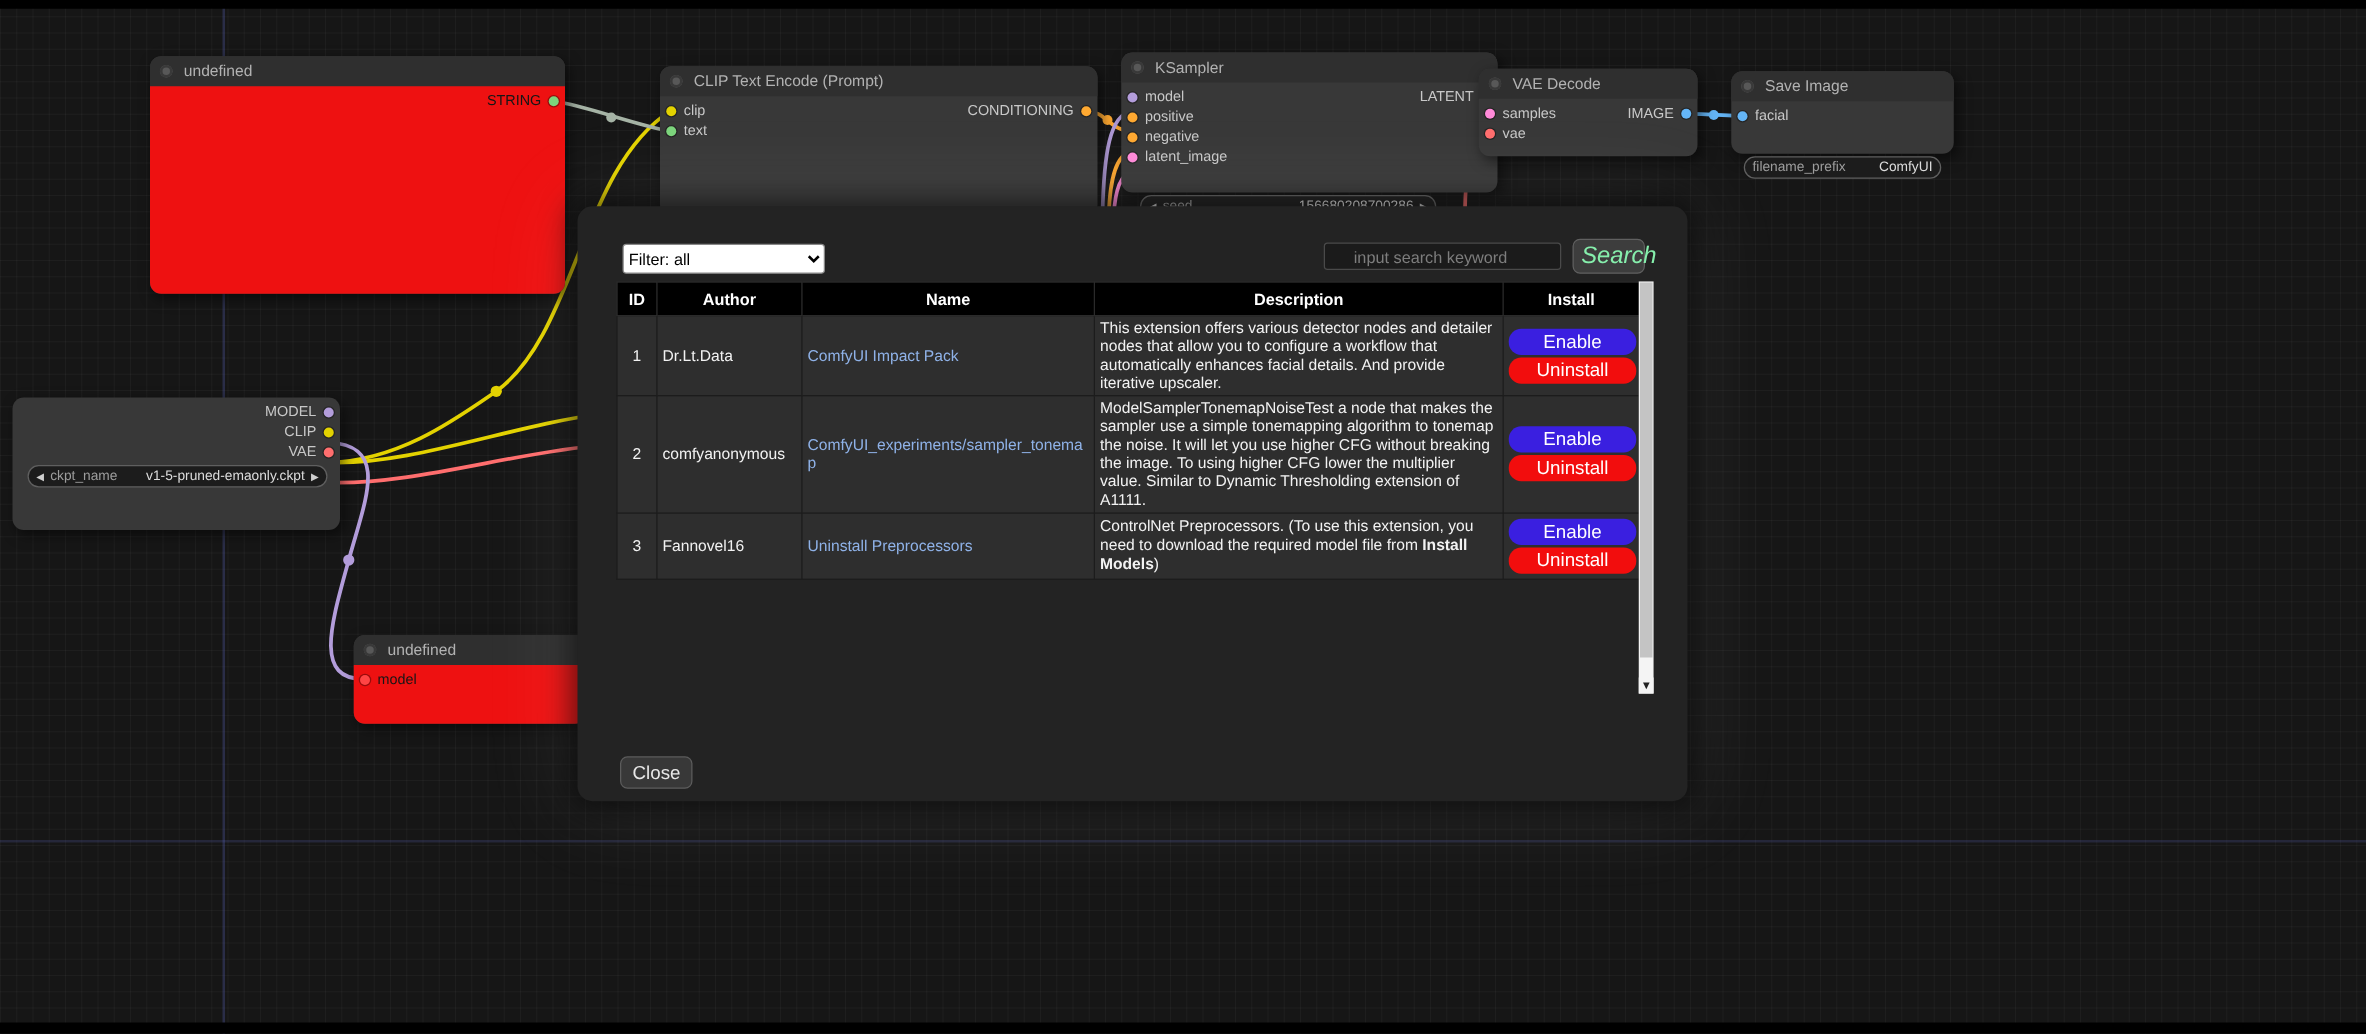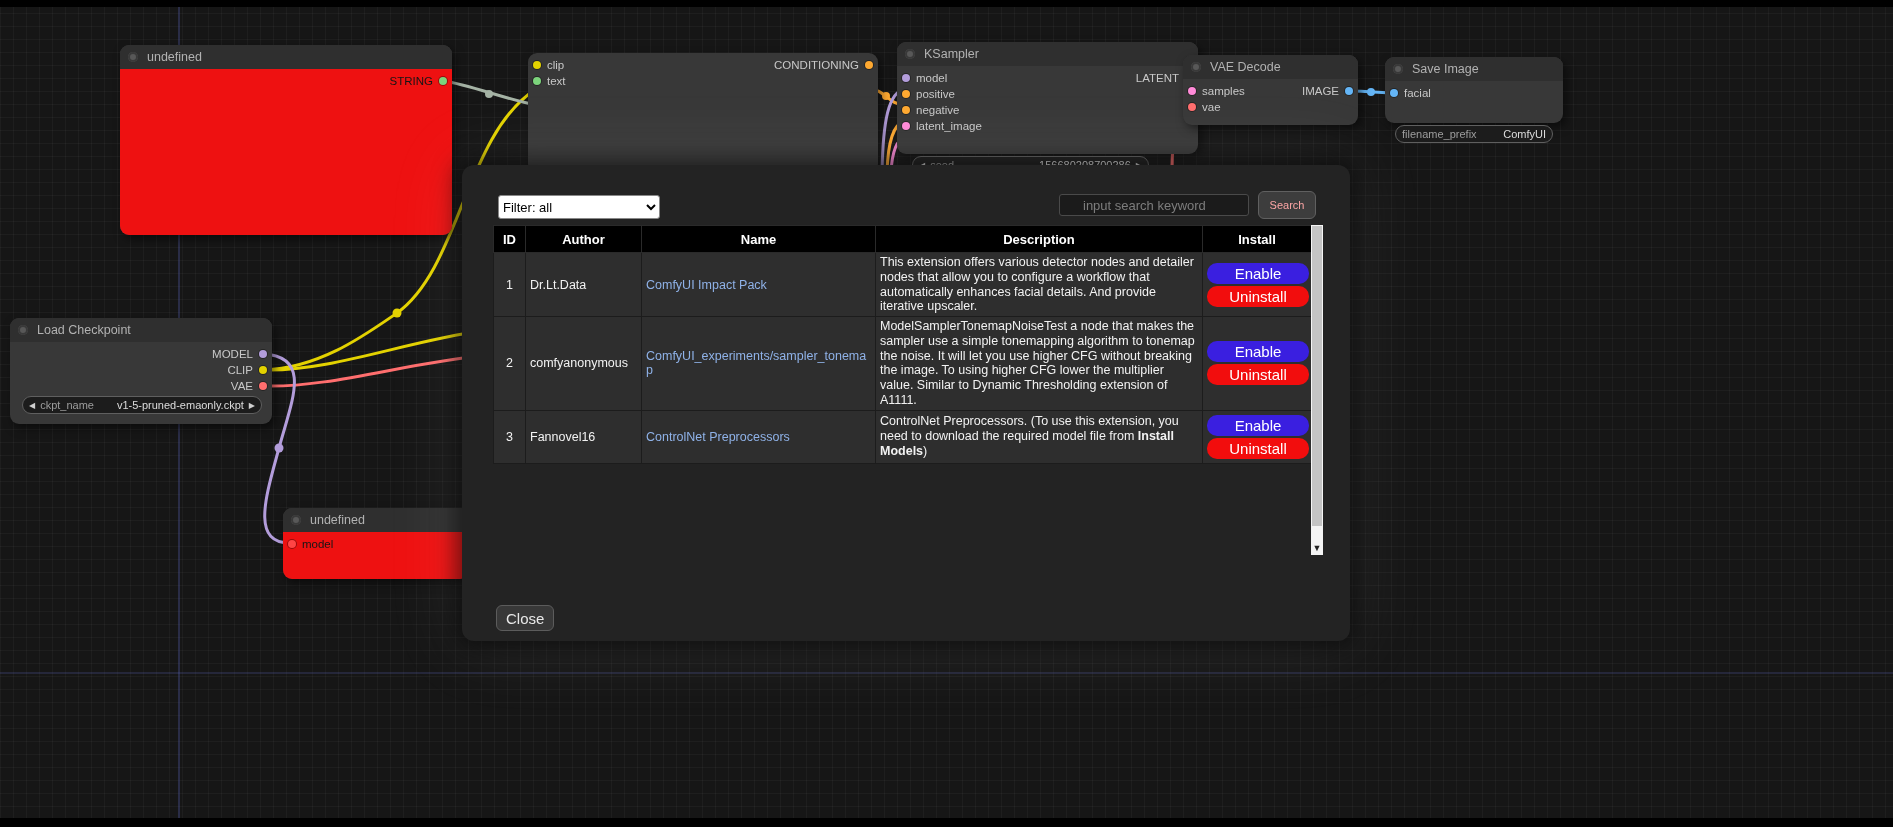--- a/index.html
+++ b/index.html
@@ -67,22 +67,22 @@
          box-shadow:0 0 22px 6px rgba(0,0,0,0.55), 0 0 70px 8px rgba(235,235,235,0.10);
          color:#fff;font-size:13px;}
   .filter{position:absolute;left:36px;top:30px;width:162px;height:24px;
           font-family:inherit;font-size:13px;background:#fff;color:#000;
           border:1px solid #888;border-radius:3px;}
   .search{position:absolute;left:597px;top:29px;width:190px;height:22px;box-sizing:border-box;
           background:#1b1b1b;border:1px solid #4a4a4a;border-radius:3px;color:#ccc;
           font-family:inherit;font-size:13px;padding:0 23px;}
   .search::placeholder{color:#7d7d7d;}
   .searchbtn{position:absolute;left:796px;top:26px;width:58px;height:28px;
-          background:#3d3d3d;border:1px solid #606060;border-radius:6px;color:#fca5a5;
-          font-family:inherit;font-size:11px;cursor:pointer;}
+          background:#3d3d3d;border:1px solid #606060;border-radius:6px;color:#86efac;
+          font-family:inherit;font-size:19px;cursor:pointer;font-style:italic;}
   .tablewrap{position:absolute;left:31px;top:60px;width:830px;height:330px;overflow:hidden;}
   table.ext{border-collapse:collapse;table-layout:fixed;width:818px;font-size:12.5px;}
   table.ext th{background:#000;color:#fff;font-weight:bold;font-size:13px;height:18px;
           border:1px solid #2a2a2a;padding:4px;}
   table.ext td{background:#2e2e2e;border:1px solid #1c1c1c;padding:2px 4px;color:#f2f2f2;
           vertical-align:middle;}
   td.c-id{text-align:center;}
   td.c-author{padding-left:7px;}
   td.c-name a{color:var(--link_text);font-weight:normal;text-decoration:none;word-break:break-word;}
   td.c-desc{line-height:1.18;}
@@ -134,20 +134,24 @@
   </div>
   <div class="errbody" style="height:166px">
     <div class="pout onred" style="top:4px">
       <span>STRING</span>
       <span class="pdotr" style="background:var(--c_green)"></span>
     </div>
   </div>
 </div>
 
 <div class="node" style="left:528px;top:53px;width:350px;height:120px">
+  <div class="ntitle">
+    <span class="tdot"></span>
+    <span>CLIP Text Encode (Prompt)</span>
+  </div>
   <div class="nbody">
     <div class="prow">
       <span class="pdot" style="background:var(--c_yellow)"></span>
       <span>clip</span>
     </div>
     <div class="prow">
       <span class="pdot" style="background:var(--c_green)"></span>
       <span>text</span>
     </div>
     <div class="pout" style="top:4px">
@@ -224,24 +228,20 @@
       <span>facial</span>
     </div>
     <div class="widget" style="left:10px;top:44px;width:144px">
       <span class="wlabel">filename_prefix</span>
       <span class="wvalue">ComfyUI</span>
     </div>
   </div>
 </div>
 
 <div class="node" style="left:10px;top:318px;width:262px;height:106px">
-  <div class="ntitle">
-    <span class="tdot"></span>
-    <span>Load Checkpoint</span>
-  </div>
   <div class="nbody">
     <div class="pout" style="top:4px">
       <span>MODEL</span>
       <span class="pdotr" style="background:var(--c_purple)"></span>
     </div>
     <div class="pout" style="top:20px">
       <span>CLIP</span>
       <span class="pdotr" style="background:var(--c_yellow)"></span>
     </div>
     <div class="pout" style="top:36px">
@@ -321,21 +321,21 @@
           </td>
           <td class="c-install">
             <button class="btn enable">Enable</button>
             <button class="btn uninstall">Uninstall</button>
           </td>
         </tr>
         <tr>
           <td class="c-id">3</td>
           <td class="c-author">Fannovel16</td>
           <td class="c-name">
-            <a href="#">ControlNet Preprocessors</a>
+            <a href="#">Uninstall Preprocessors</a>
           </td>
           <td class="c-desc">
             <span>ControlNet Preprocessors. (To use this extension, you need to download the required model file from </span><b>Install Models</b><span>)</span>
           </td>
           <td class="c-install">
             <button class="btn enable">Enable</button>
             <button class="btn uninstall">Uninstall</button>
           </td>
         </tr>
       </tbody>

